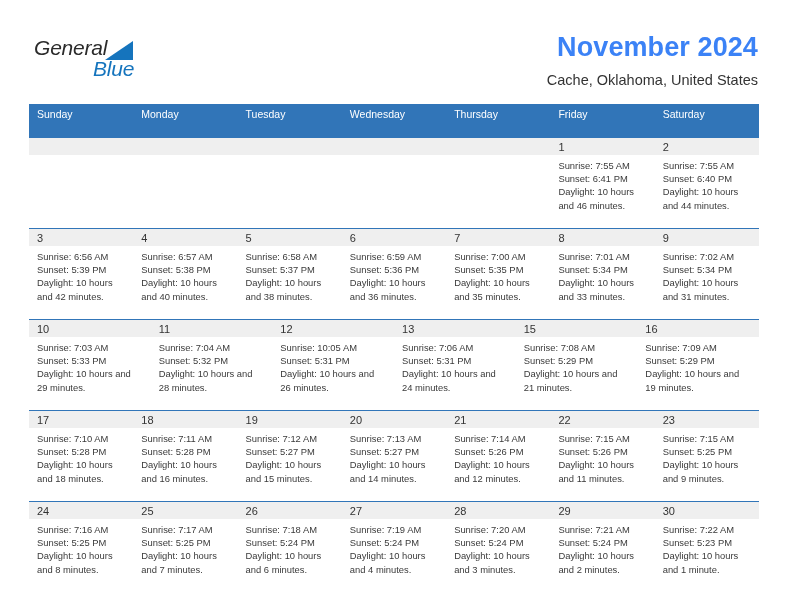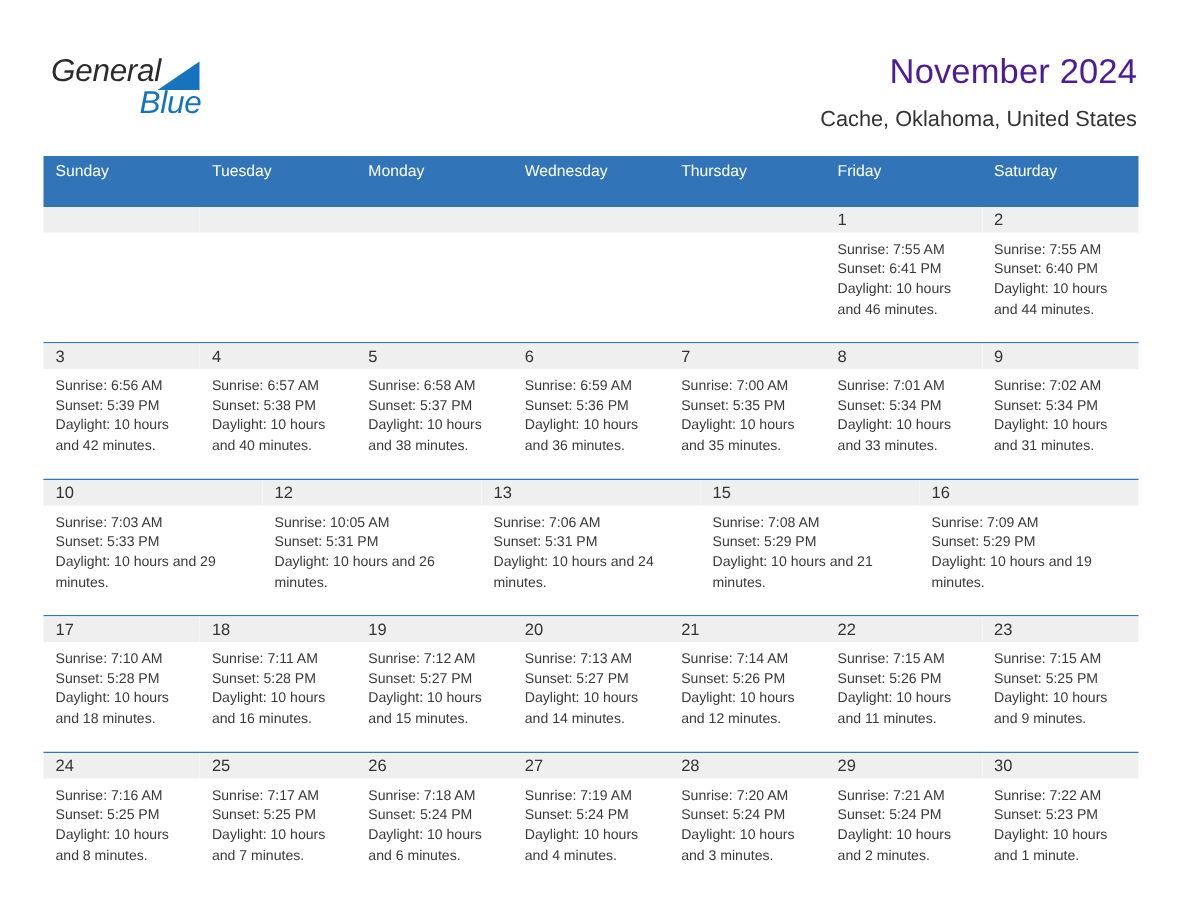--- a/index.html
+++ b/index.html
@@ -69,24 +69,24 @@
     font-family: "Liberation Sans", sans-serif;
   }
 
   .title-block {
     position: absolute;
     right: 34px;
     top: 30px;
     text-align: right;
   }
   .cal-title {
-    font-size: 23px;
+    font-size: 27px;
     line-height: 34px;
-    color: #4c1d95;
-    font-weight: normal;
+    color: #3b82f6;
+    font-weight: bold;
     margin: 0;
     letter-spacing: 0.1px;
   }
   .cal-subtitle {
     font-size: 14.5px;
     line-height: 20px;
     color: #333333;
     margin: 6px 0 0 0;
     font-weight: normal;
   }
@@ -175,22 +175,22 @@
     <div class="title-block">
       <h1 class="cal-title">November 2024</h1>
       <div class="cal-subtitle">Cache, Oklahoma, United States</div>
     </div>
 
   </div>
 
   <div class="calendar">
     <div class="weekday-row" id="weekday-row">
         <div class="weekday">Sunday</div>
+        <div class="weekday">Monday</div>
         <div class="weekday">Tuesday</div>
-        <div class="weekday">Monday</div>
         <div class="weekday">Wednesday</div>
         <div class="weekday">Thursday</div>
         <div class="weekday">Friday</div>
         <div class="weekday">Saturday</div>
       </div>
     <div id="weeks-container">
         <div class="week-row first">
           <div class="day-cell empty">
             <div class="daynum-band">
               <span class="daynum"></span>
@@ -315,20 +315,30 @@
               <span class="daynum">10</span>
             </div>
             <div class="day-info">
               <div>Sunrise: 7:03 AM</div>
               <div>Sunset: 5:33 PM</div>
               <div class="daylight-line">Daylight: 10 hours and 29 minutes.</div>
             </div>
           </div>
           <div class="day-cell">
             <div class="daynum-band">
+              <span class="daynum">11</span>
+            </div>
+            <div class="day-info">
+              <div>Sunrise: 7:04 AM</div>
+              <div>Sunset: 5:32 PM</div>
+              <div class="daylight-line">Daylight: 10 hours and 28 minutes.</div>
+            </div>
+          </div>
+          <div class="day-cell">
+            <div class="daynum-band">
               <span class="daynum">12</span>
             </div>
             <div class="day-info">
               <div>Sunrise: 10:05 AM</div>
               <div>Sunset: 5:31 PM</div>
               <div class="daylight-line">Daylight: 10 hours and 26 minutes.</div>
             </div>
           </div>
           <div class="day-cell">
             <div class="daynum-band">

